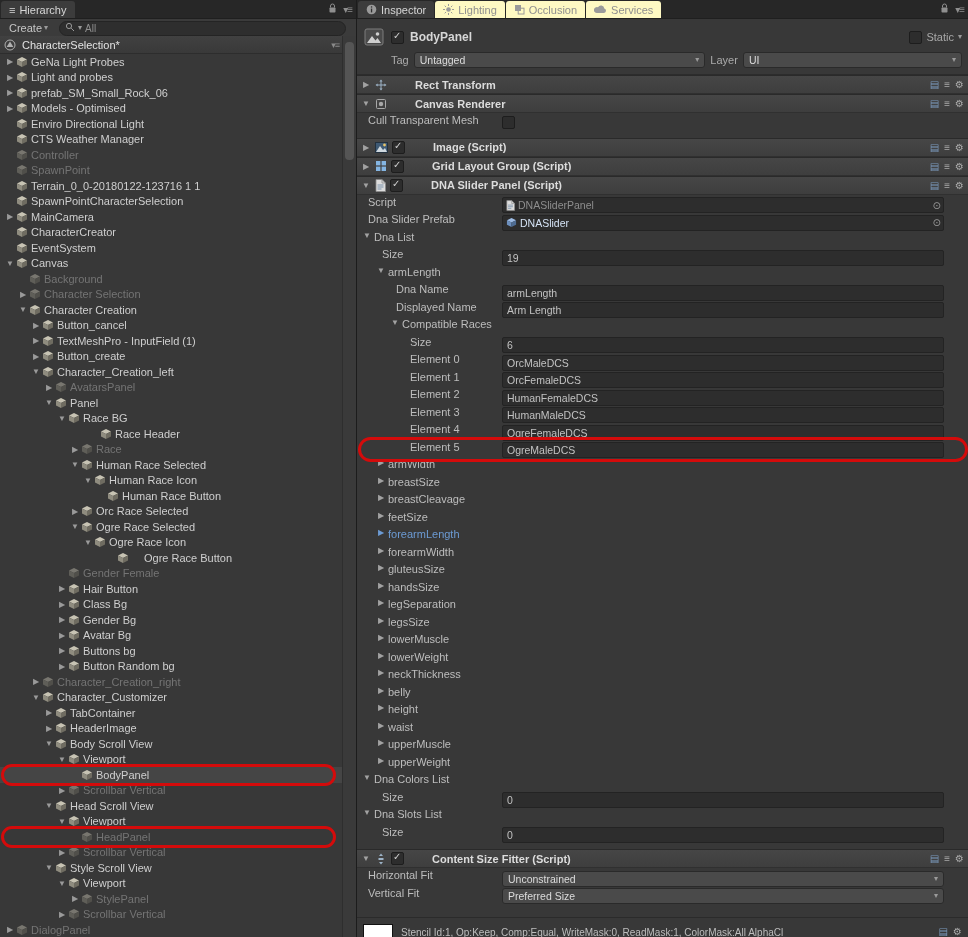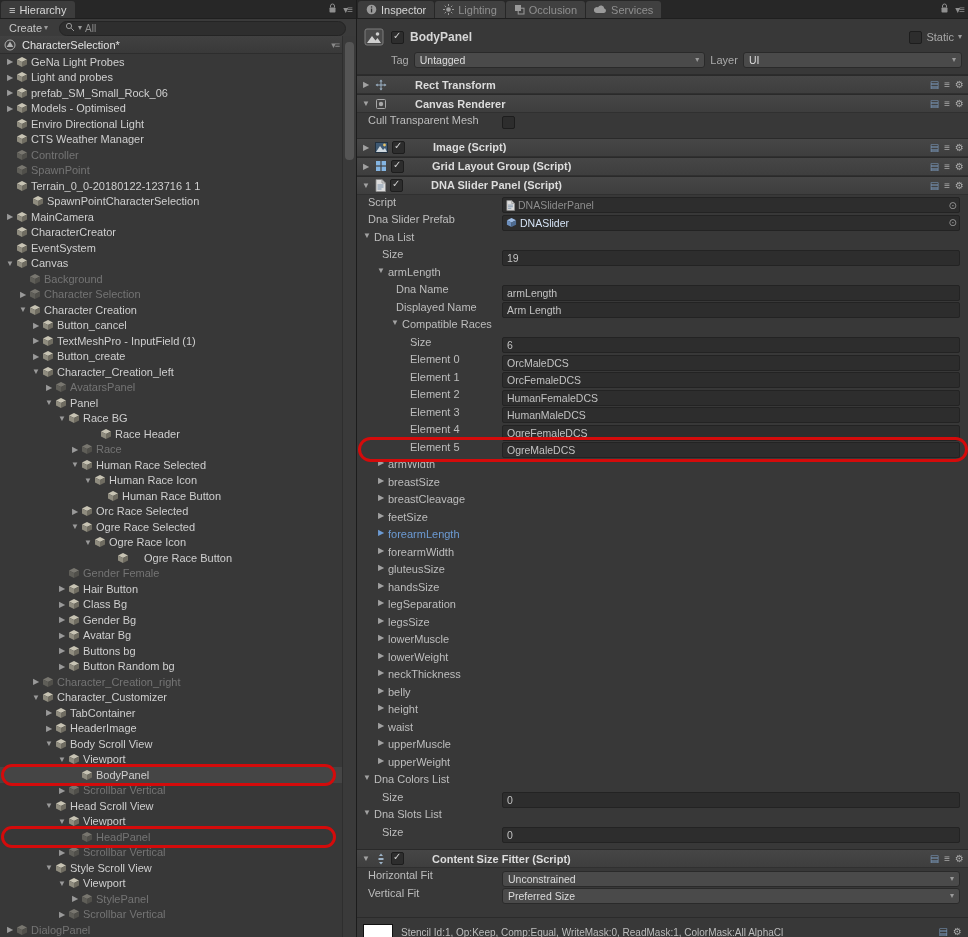--- a/index.html
+++ b/index.html
@@ -2,21 +2,21 @@
 <html style="--red: #d40b0b; --blue: #6c9bd4;"><head>
 <meta charset="utf-8">
 <style>
   html,body{margin:0;padding:0;background:#1e1e1e;}
   .app{position:relative;width:968px;height:937px;overflow:hidden;background:#383838;
        font-family:"Liberation Sans","DejaVu Sans",sans-serif;font-size:11px;color:#c8c8c8;
        user-select:none;}
   
   .titlebar{position:relative;height:18px;background:#272727;display:flex;align-items:flex-end;border-bottom:1px solid #1f1f1f;}
   .tab{height:17px;margin-left:1px;padding:0 8px;display:flex;align-items:center;gap:4px;
-       background:#404040;color:#8f8f8f;border-radius:3px 3px 0 0;font-size:11px;white-space:nowrap;}
+       background:#fef9c3;color:#8f8f8f;border-radius:3px 3px 0 0;font-size:11px;white-space:nowrap;}
   .tab.active{background:#3c3c3c;color:#d6d6d6;}
   .tic{display:inline-flex;align-items:center;}
   .panel-icons{position:absolute;right:4px;top:3px;display:flex;gap:6px;align-items:center;color:#8f8f8f;font-size:10px;}
   .pmenu{letter-spacing:-1px;}
   
   .hier{position:absolute;left:0;top:0;width:356px;height:937px;background:#383838;border-right:1px solid #1c1c1c;}
   .h-toolbar{height:18px;background:#3b3b3b;border-bottom:1px solid #292929;display:flex;align-items:center;padding:0 4px;}
   .create-btn{display:flex;align-items:center;gap:2px;padding:0 5px;color:#c6c6c6;cursor:default;}
   .ddarrow{font-size:8px;color:#9a9a9a;line-height:1;}
   .searchbox{flex:1;height:13px;margin:0 6px;background:#2e2e2e;border:1px solid #242424;border-radius:8px;
@@ -56,21 +56,21 @@
   .cicon{display:inline-flex;align-items:center;}
   .ctitle{font-weight:bold;color:#dcdcdc;white-space:nowrap;margin-left:24px;}
   .hicons{position:absolute;right:4px;top:0;height:17px;display:flex;align-items:center;gap:5px;font-size:10px;color:#ababab;}
   .hic.book{color:#7d9cc0;}
   .comp-body{padding:1px 0 6px 0;}
   .prow{position:relative;height:17.5px;}
   .plabel{position:absolute;top:0;height:17.5px;display:flex;gap:2px;white-space:nowrap;}
   .pfold{width:10px;text-align:center;font-size:8px;color:#a2a2a2;}
   .ptext{color:#bdbdbd;}
   .hl .ptext,.hl .pfold{color:var(--blue,#6c9bd4);}
-  .pval{position:absolute;left:145px;right:8px;top:1.5px;height:14px;display:flex;align-items:center;}
+  .pval{position:absolute;left:145px;right:24px;top:1.5px;height:14px;display:flex;align-items:center;}
   .pfield{background:#2d2d2d;border:1px solid #232323;border-radius:2px;padding:0 4px;color:#c2c2c2;font-size:10.5px;}
   .pplain{background:none;}
   .pobj{background:#2d2d2d;border:1px solid #232323;border-radius:2px;padding:0 2px 0 3px;gap:3px;font-size:10.5px;color:#c9c9c9;}
   .otext{flex:1;overflow:hidden;white-space:nowrap;}
   .otext.muted{color:#8e8e8e;}
   .otext.ptint{color:#d5e3f5;}
   .picker{color:#9a9a9a;font-size:10px;}
   .oicn{display:inline-flex;align-items:center;}
   .chk{width:11px;height:11px;flex:0 0 11px;display:inline-block;position:relative;background:#2d2d2d;
        border:1px solid #1d1d1d;border-radius:2px;}
@@ -224,21 +224,21 @@
             <span class="fold"></span>
             <span class="icn">
               <svg width="12" height="12" viewBox="0 0 12 12">
                 <polygon points="6,1 11,3.5 6,6 1,3.5" fill="#c7c3b3"></polygon>
                 <polygon points="1,3.5 6,6 6,11 1,8.5" fill="#8f8c7f"></polygon>
                 <polygon points="11,3.5 6,6 6,11 11,8.5" fill="#6f6c61"></polygon>
               </svg>
             </span>
             <span class="lbl">Terrain_0_0-20180122-123716 1 1</span>
           </div>
-          <div class="h-row" style="padding-left: 20px;">
+          <div class="h-row" style="padding-left: 4px;">
             <span class="fold"></span>
             <span class="icn">
               <svg width="12" height="12" viewBox="0 0 12 12">
                 <polygon points="6,1 11,3.5 6,6 1,3.5" fill="#c7c3b3"></polygon>
                 <polygon points="1,3.5 6,6 6,11 1,8.5" fill="#8f8c7f"></polygon>
                 <polygon points="11,3.5 6,6 6,11 11,8.5" fill="#6f6c61"></polygon>
               </svg>
             </span>
             <span class="lbl">SpawnPointCharacterSelection</span>
           </div>

